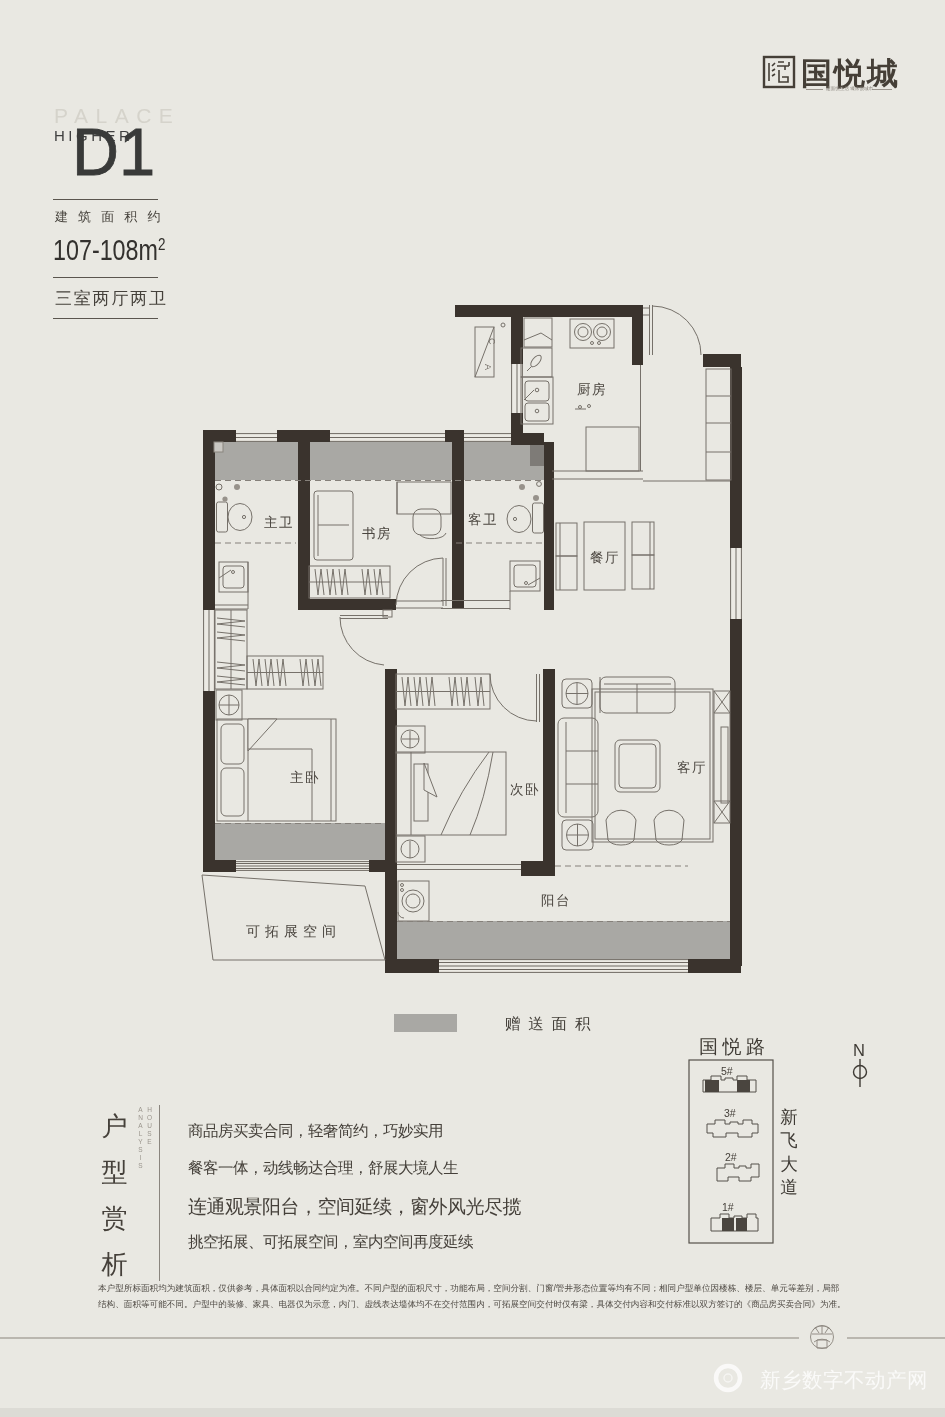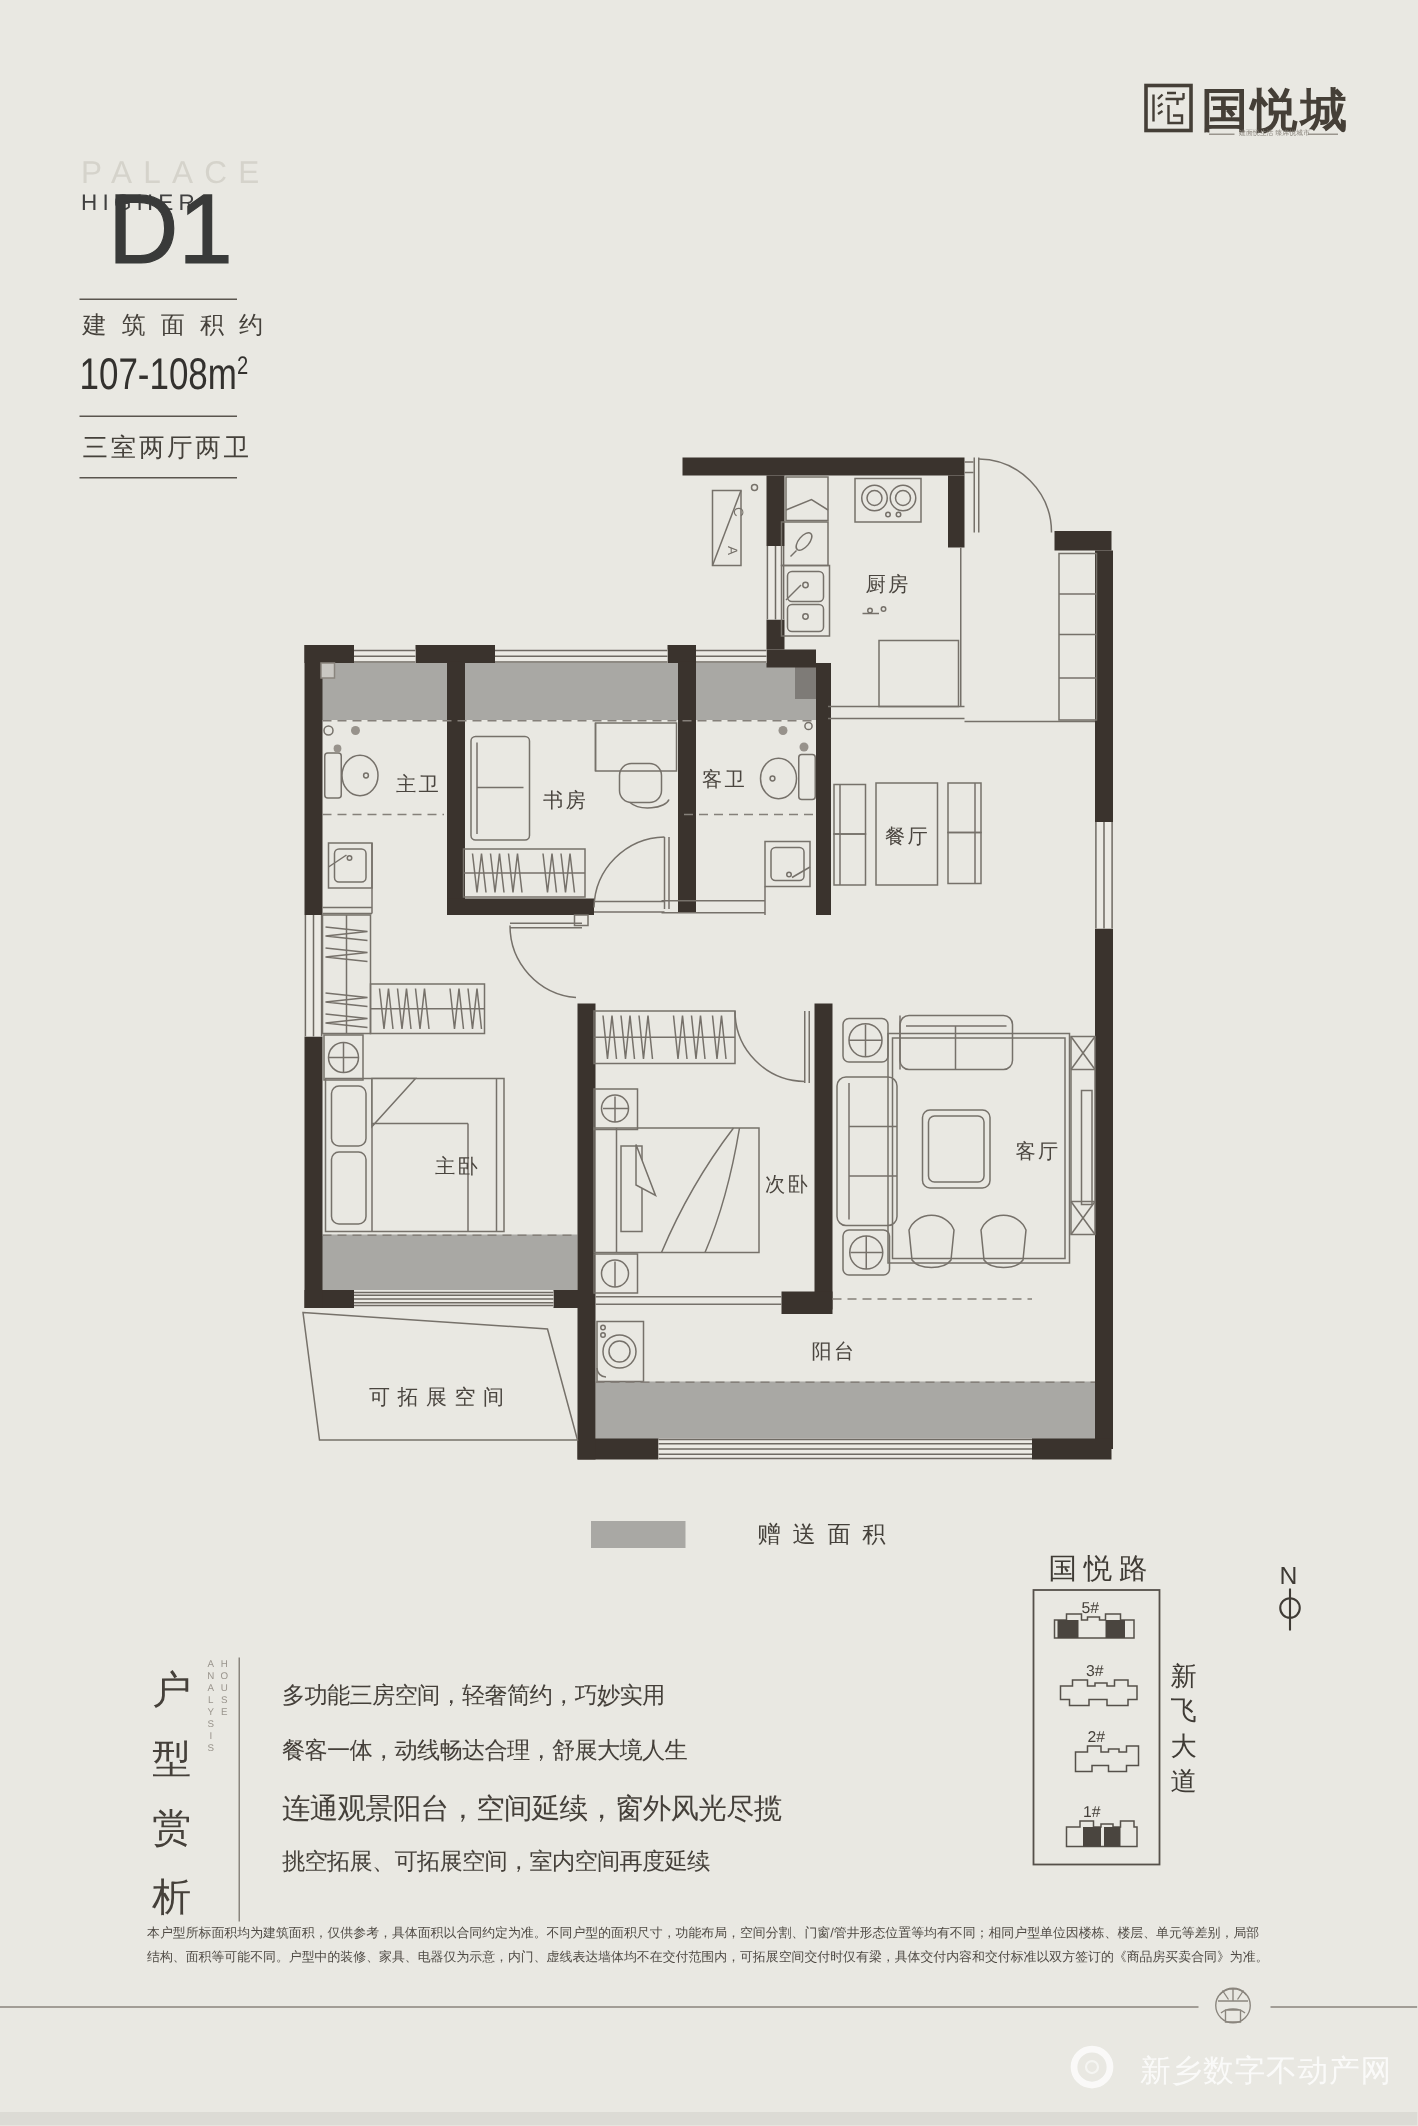--- a/index.html
+++ b/index.html
@@ -6,35 +6,35 @@
   body{width:945px;height:1417px;position:relative;background:#e9e8e2;font-family:"Liberation Sans",sans-serif;overflow:hidden;}
   .abs{position:absolute;}
 </style>
 </head>
 <body>
 
 <div class="abs" style="left:54px;top:103px;font-size:21px;letter-spacing:7.5px;color:#d5d3cb;line-height:1.25;">PALACE</div>
 <div class="abs" style="left:54px;top:128px;font-size:15px;letter-spacing:3.5px;color:#404040;line-height:1;">HIGHER</div>
 <div class="abs" style="left:72px;top:119px;font-size:66px;color:#393a39;line-height:1;letter-spacing:0px;-webkit-text-stroke:0.8px #393a39;transform:scaleX(0.985);transform-origin:left top;">D1</div>
 <div class="abs" style="left:53px;top:198.5px;width:105px;height:1.2px;background:#5a554e;"></div>
-<div class="abs" style="left:55px;top:210px;font-size:16px;letter-spacing:10.1px;color:#45413b;line-height:1;">建筑面积约</div>
+<div class="abs" style="left:55px;top:210px;font-size:13px;letter-spacing:10.1px;color:#45413b;line-height:1;">建筑面积约</div>
 <div class="abs" style="left:53px;top:235px;font-size:29.5px;color:#33312e;letter-spacing:0px;line-height:1;transform:scaleX(0.79);transform-origin:left top;">107-108m<span style="font-size:17px;vertical-align:10px;">2</span></div>
 <div class="abs" style="left:53px;top:277px;width:105px;height:1px;background:#5a554e;"></div>
 <div class="abs" style="left:55px;top:290px;font-size:17px;letter-spacing:1.8px;color:#45413b;line-height:1;">三室两厅两卫</div>
 <div class="abs" style="left:53px;top:318px;width:105px;height:1px;background:#5a554e;"></div>
 
 <div class="abs" style="left:801px;top:53px;font-size:31px;color:#453f37;font-family:&quot;Liberation Serif&quot;,serif;font-weight:bold;letter-spacing:2px;">国悦城</div>
 <div class="abs" style="left:806px;top:89px;width:17px;height:1px;background:#9a958d;"></div>
 <div class="abs" style="left:872px;top:89px;width:20px;height:1px;background:#9a958d;"></div>
 <div class="abs" style="left:826px;top:87px;font-size:4.6px;color:#8a857d;letter-spacing:0px;line-height:1;">建面悦生活 臻席悦城市</div>
 
 <div class="abs" style="left:101px;top:1103px;font-size:26px;color:#45403a;line-height:46px;width:27px;text-align:center;">户<br>型<br>赏<br>析</div>
 <div class="abs" style="left:136px;top:1106px;font-size:6.5px;color:#9a958d;letter-spacing:1px;writing-mode:vertical-rl;text-orientation:upright;line-height:9px;">HOUSE<br>ANALYSIS</div>
 <div class="abs" style="left:159px;top:1105px;width:1px;height:176px;background:#8a857e;"></div>
-<div class="abs" style="left:188px;top:1122px;font-size:15.5px;color:#45403a;letter-spacing:-0.5px;font-weight:500;line-height:1.2;">多功能三房空间，轻奢简约，巧妙实用</div>
+<div class="abs" style="left:188px;top:1122px;font-size:15.5px;color:#45403a;letter-spacing:-0.5px;font-weight:500;line-height:1.2;">商品房买卖合同，轻奢简约，巧妙实用</div>
 <div class="abs" style="left:188px;top:1159px;font-size:15.5px;color:#45403a;letter-spacing:-0.5px;font-weight:500;line-height:1.2;">餐客一体，动线畅达合理，舒展大境人生</div>
 <div class="abs" style="left:188px;top:1196px;font-size:19px;color:#45403a;letter-spacing:-0.5px;font-weight:500;line-height:1.2;">连通观景阳台，空间延续，窗外风光尽揽</div>
 <div class="abs" style="left:188px;top:1233px;font-size:15.5px;color:#45403a;letter-spacing:-0.5px;font-weight:500;line-height:1.2;">挑空拓展、可拓展空间，室内空间再度延续</div>
 
 <div class="abs" style="left:394px;top:1014px;width:63px;height:18px;background:#a9a8a4;"></div>
 <div class="abs" style="left:469px;top:1016px;font-size:15.5px;letter-spacing:7.8px;color:#45413b;line-height:1;margin-left:36px;">赠送面积</div>
 
 <div class="abs" style="left:699px;top:1037px;font-size:19px;letter-spacing:4.5px;color:#3f3b35;line-height:1;">国悦路</div>
 <div class="abs" style="left:779px;top:1106px;font-size:17.5px;color:#3f3b35;line-height:23.3px;width:20px;text-align:center;">新<br>飞<br>大<br>道</div>
 

